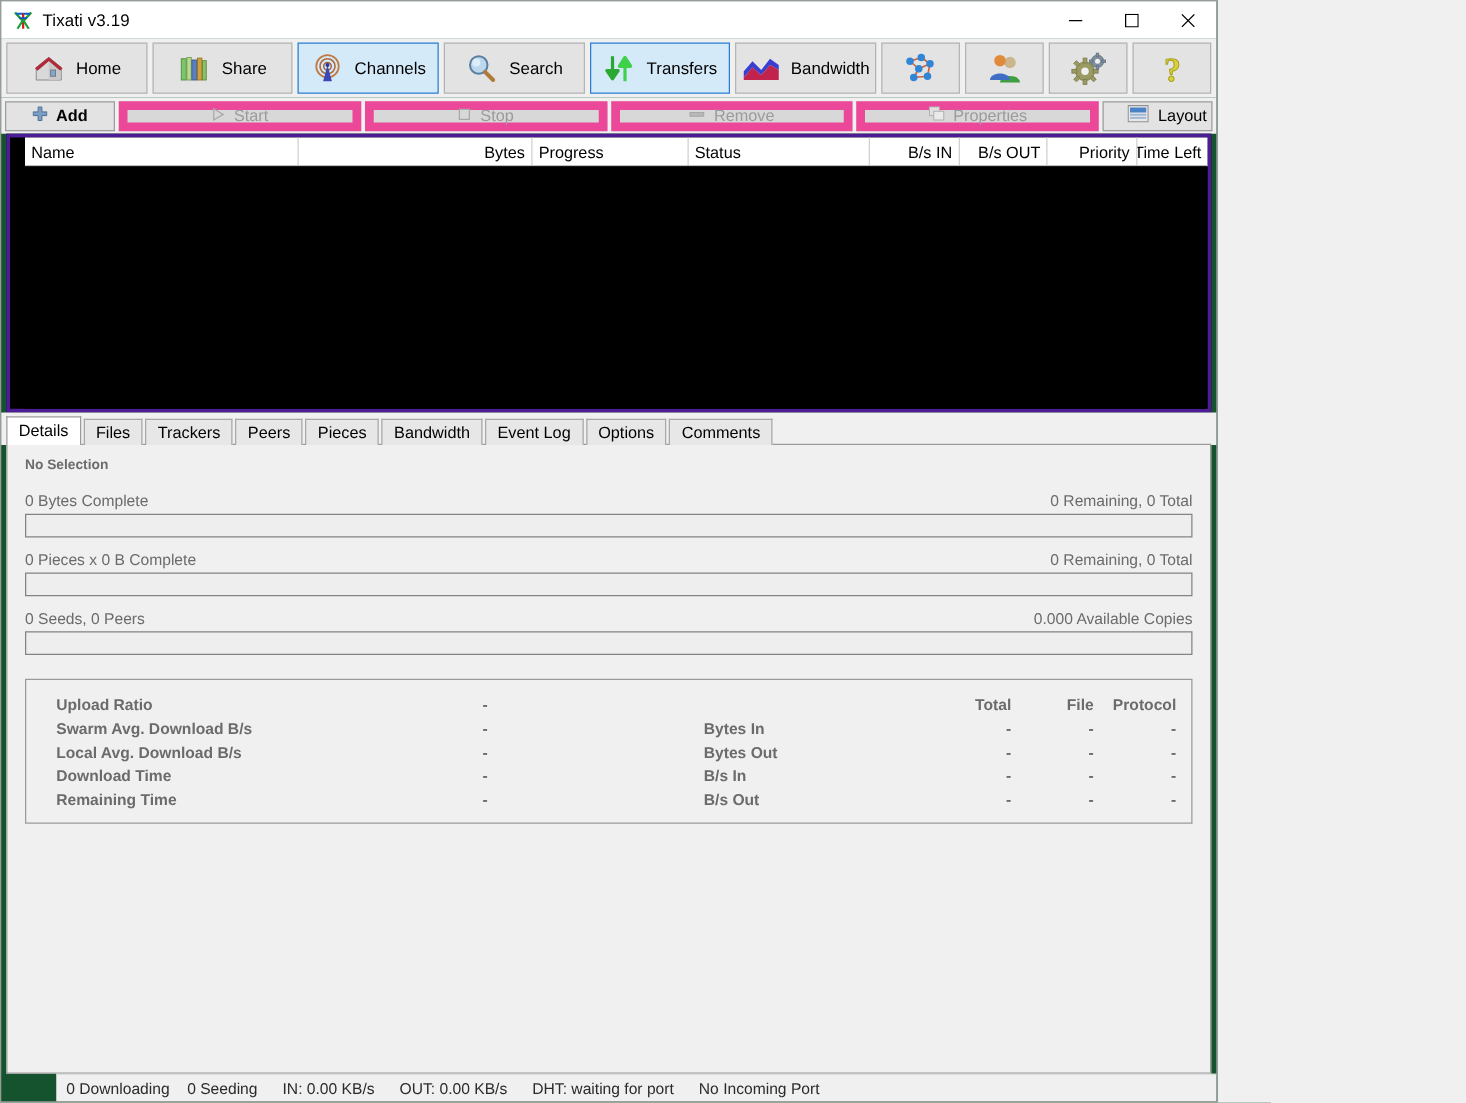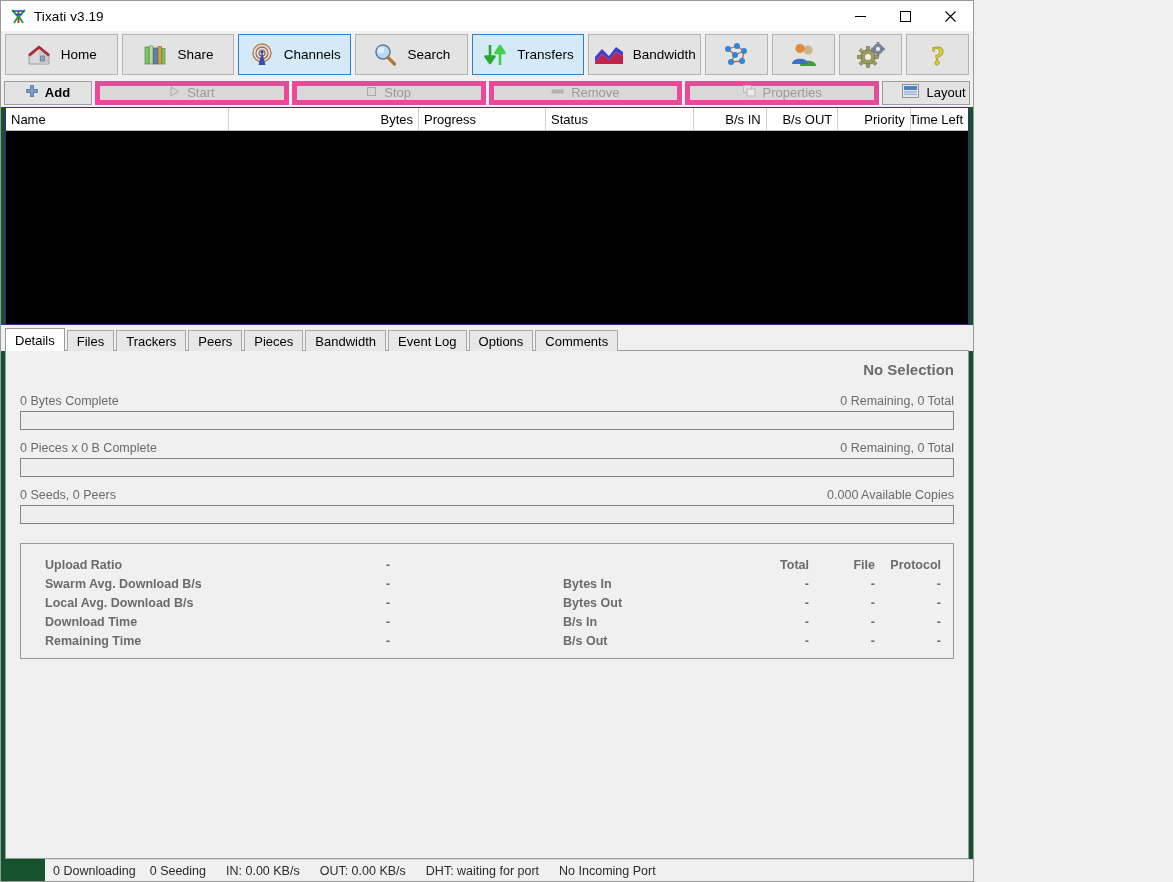--- a/index.html
+++ b/index.html
@@ -95,21 +95,21 @@
     display: flex;
     align-items: center;
     padding: 0 3px;
     gap: 3px;
     background: #f0f0f0;
     box-sizing: border-box;
   }
   .abtn {
     height: 24px;
     background: #d8d8d8;
-    border: 5px solid #ec4899;
+    border: 7px solid #ec4899;
     display: flex;
     align-items: center;
     justify-content: center;
     gap: 7px;
     font-size: 13px;
     color: #9b9b9b;
     box-sizing: border-box;
   }
   .abtn.enabled {
     background: #e3e3e3;
@@ -120,24 +120,25 @@
   .abtn.add { flex: 0 0 88px; }
   .abtn.grow { flex: 1 1 0; }
   .abtn.layout { flex: 0 0 88px; font-weight: normal; padding-left: 16px; }
 
   
   .list-wrap {
     margin: 0 4px;
     flex: 1 1 auto;
     display: flex;
     flex-direction: column;
-    border: 1px solid #4c1d95;
+    border: 3px solid #4c1d95;
     box-sizing: border-box;
     background: #000;
     min-height: 0;
+    padding-left: 12px;
   }
   .col-header {
     flex: 0 0 23px;
     display: flex;
     background: #ffffff;
     border-bottom: 1px solid #bdbdbd;
     box-sizing: border-box;
     font-size: 13px;
     color: #000;
   }
@@ -206,24 +207,23 @@
     border-top: none;
     box-sizing: border-box;
     padding: 10px 14px 6px 14px;
     display: flex;
     flex-direction: column;
     min-height: 0;
     overflow: hidden;
   }
   .no-selection {
     font-weight: bold;
-    font-size: 15px;
+    font-size: 11px;
     color: #6b6b6b;
     margin-bottom: 16px;
-    text-align: right;
   }
   .meter-block { margin-bottom: 11px; }
   .meter-labels {
     display: flex;
     justify-content: space-between;
     font-size: 12.5px;
     color: #6b6b6b;
     margin-bottom: 3px;
   }
   .meter-bar {

